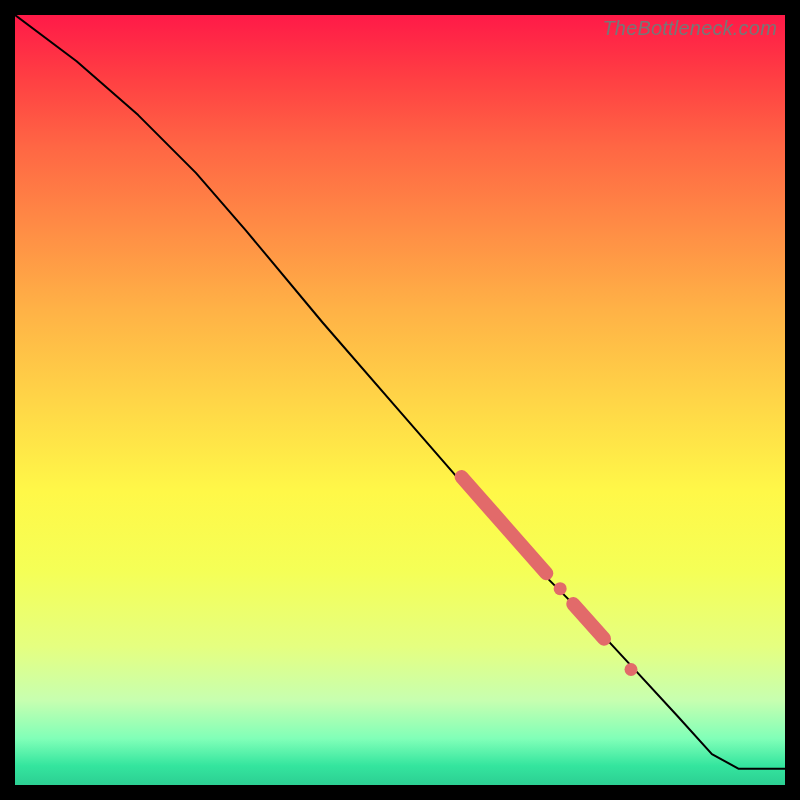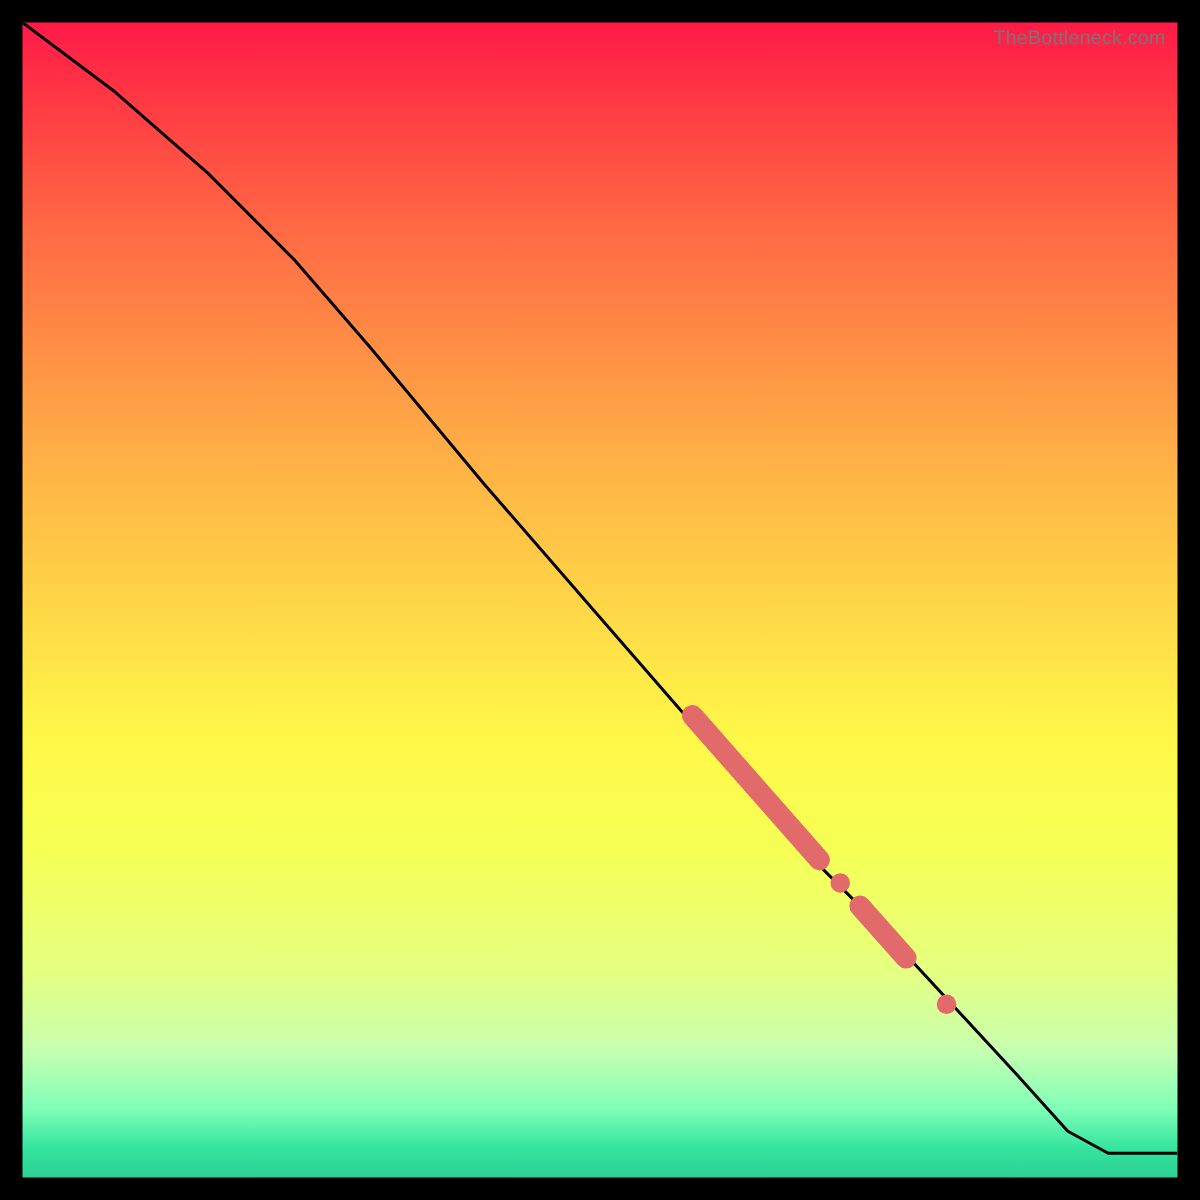--- a/index.html
+++ b/index.html
@@ -36,24 +36,25 @@
       #80ffb8 94%,
       #34e59e 97.5%,
       #2ccf93 100%
     );
   }
   .watermark {
     position: absolute;
     top: 2px;
     right: 8px;
     color: #777777;
-    font-size: 13px;
+    font-size: 20px;
     letter-spacing: 0.2px;
     font-weight: 500;
     user-select: none;
+    font-style: italic;
   }
   svg.curve {
     position: absolute;
     left: 0;
     top: 0;
     width: 770px;
     height: 770px;
   }
   .curve-line {
     fill: none;

